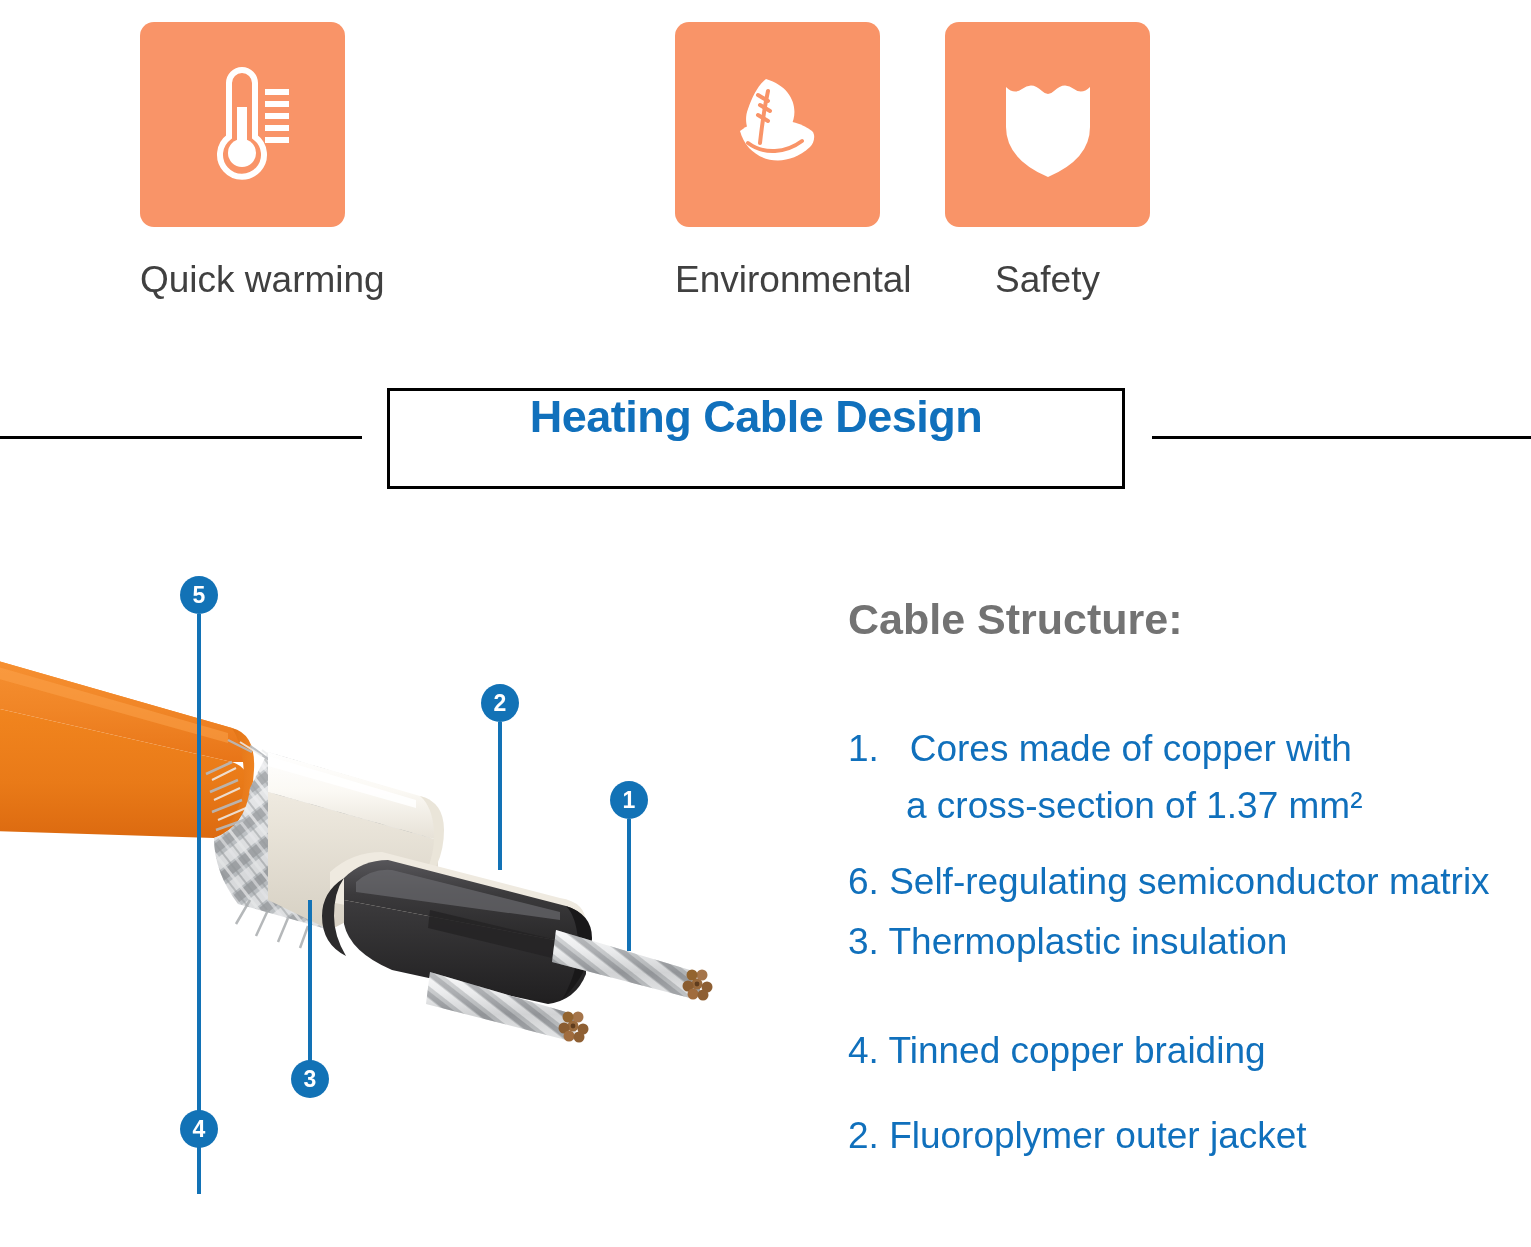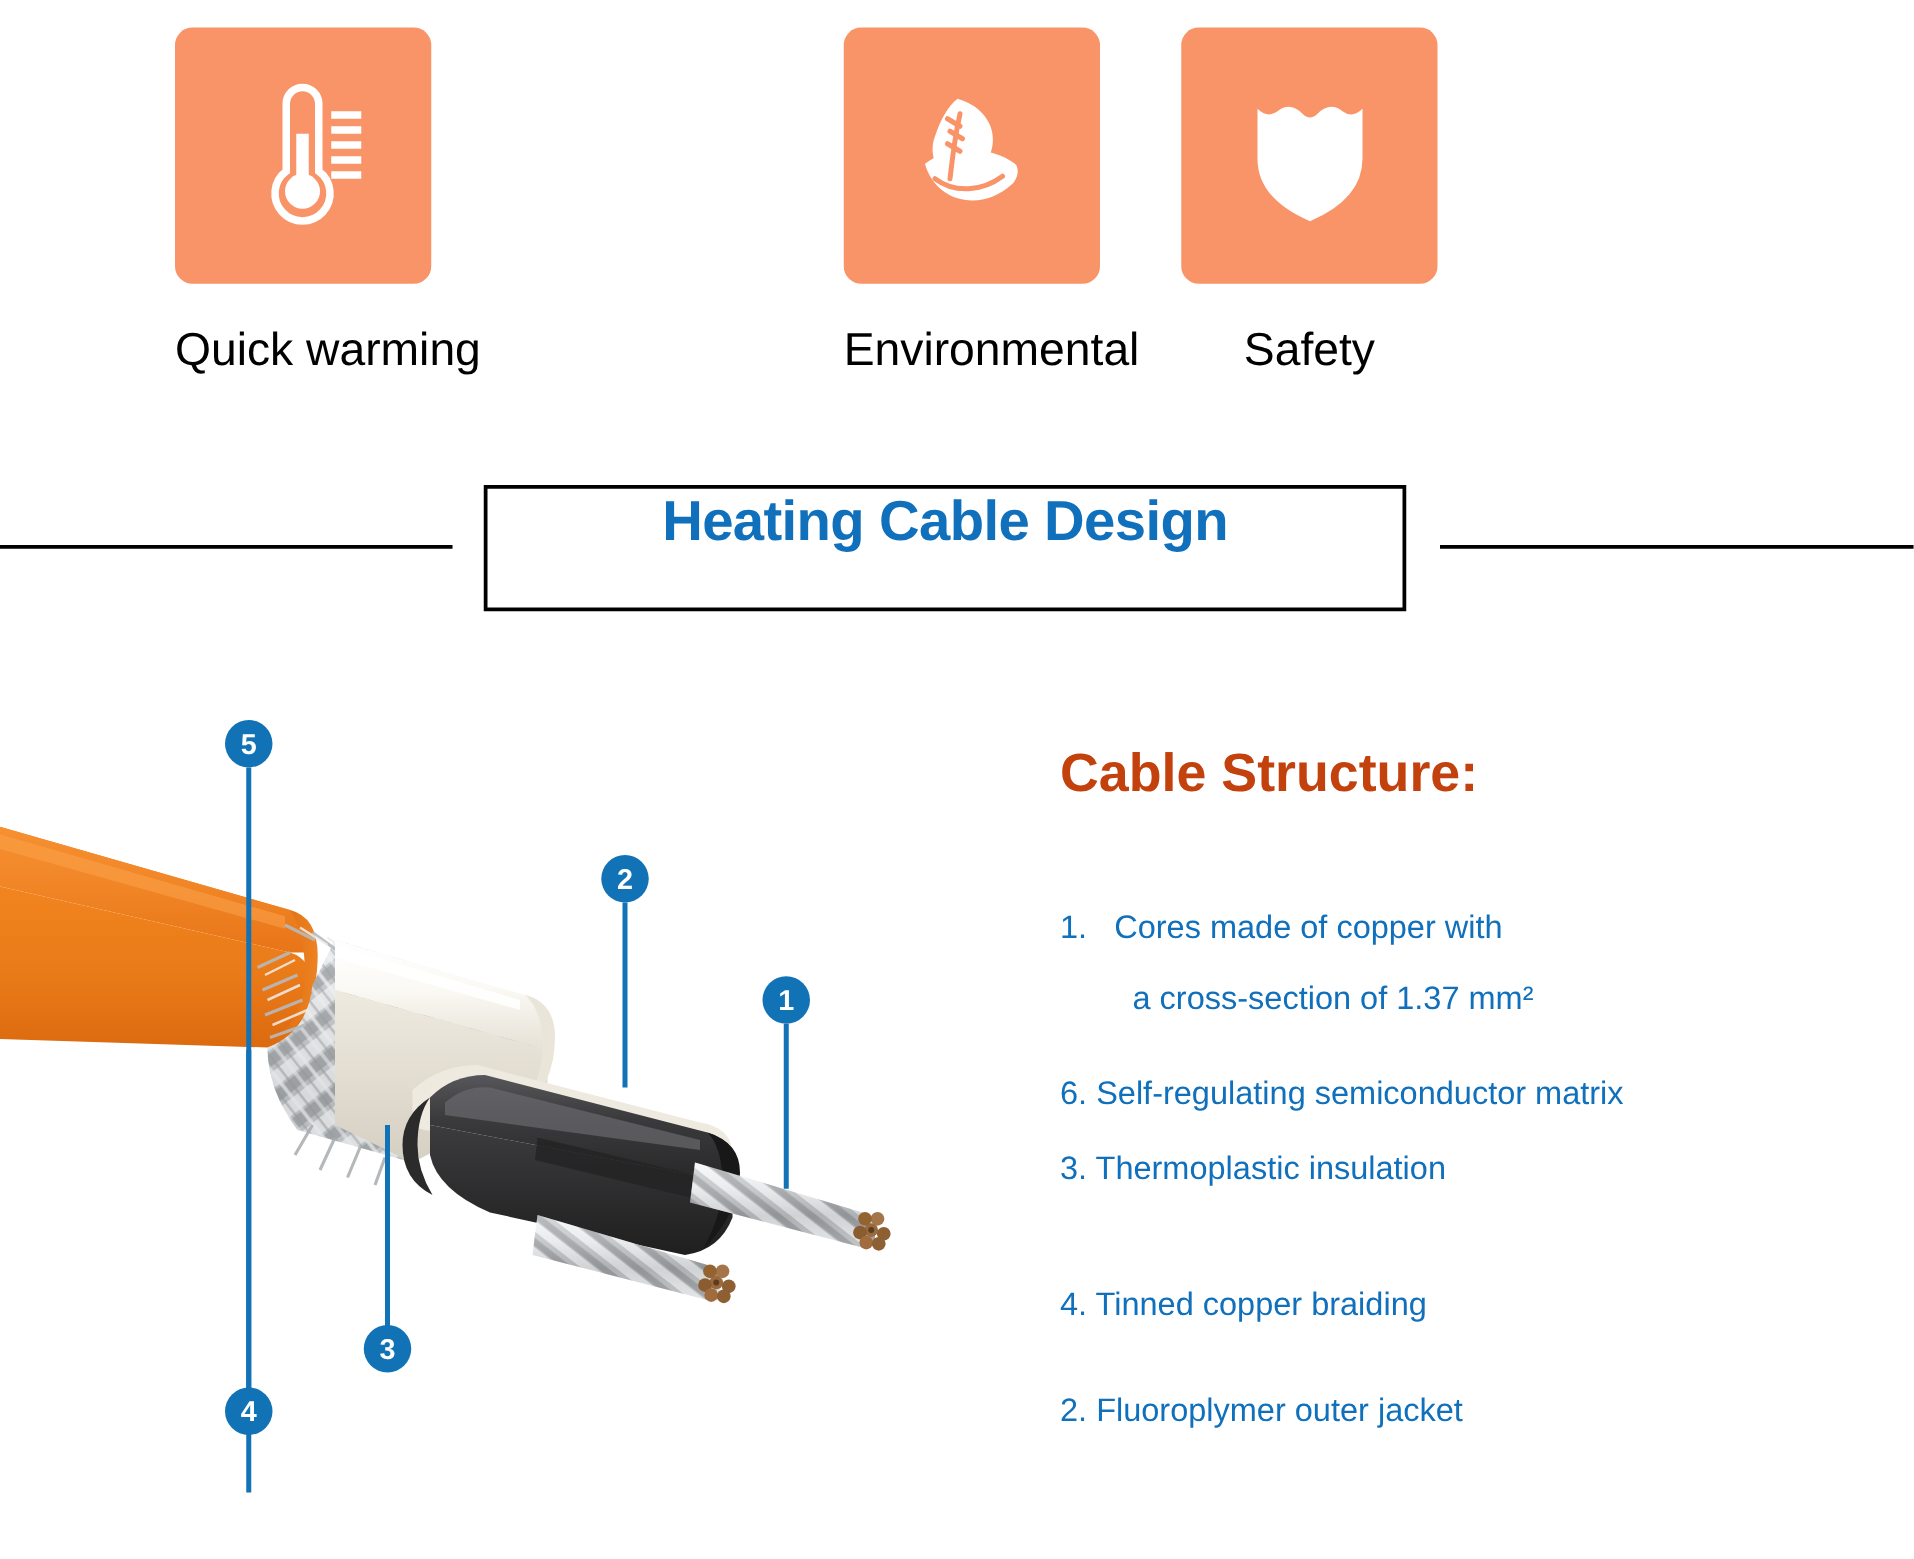--- a/index.html
+++ b/index.html
@@ -36,21 +36,21 @@
     border-radius: 14px;
     display: flex;
     align-items: center;
     justify-content: center;
     box-sizing: border-box;
   }
   .feature-box svg { display: block; }
   .feature-label {
     margin-top: 34px;
     font-size: 37px;
-    color: #000000;
+    color: #404040;
     white-space: nowrap;
     line-height: 1;
   }
 
   
   #title-banner {
     position: absolute;
     left: 0;
     top: 388px;
     width: 1531px;
@@ -128,32 +128,32 @@
   
   #structure-panel {
     position: absolute;
     left: 848px;
     top: 0px;
     width: 670px;
   }
   #structure-heading {
     font-size: 43px;
     font-weight: bold;
-    color: #c2410c;
+    color: #737373;
     margin: 0;
     padding: 0;
     line-height: 1;
     position: absolute;
     top: 98px;
     left: 0;
   }
   .struct-item {
     position: absolute;
     left: 0;
-    font-size: 26px;
+    font-size: 37px;
     color: #1070BC;
     line-height: 1.28;
     white-space: pre;
   }
   .struct-item.indented { left: 8px; }
 </style>
 </head>
 <body>
 
 <div id="feature-strip">

